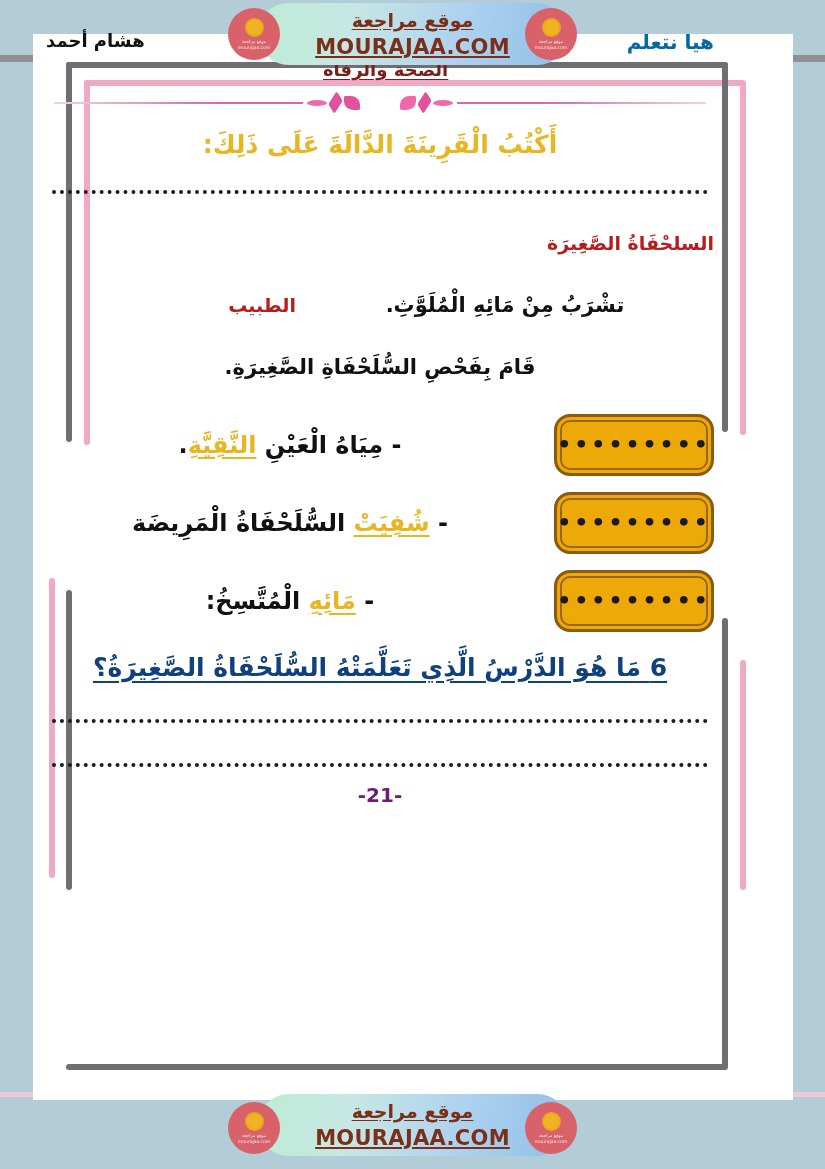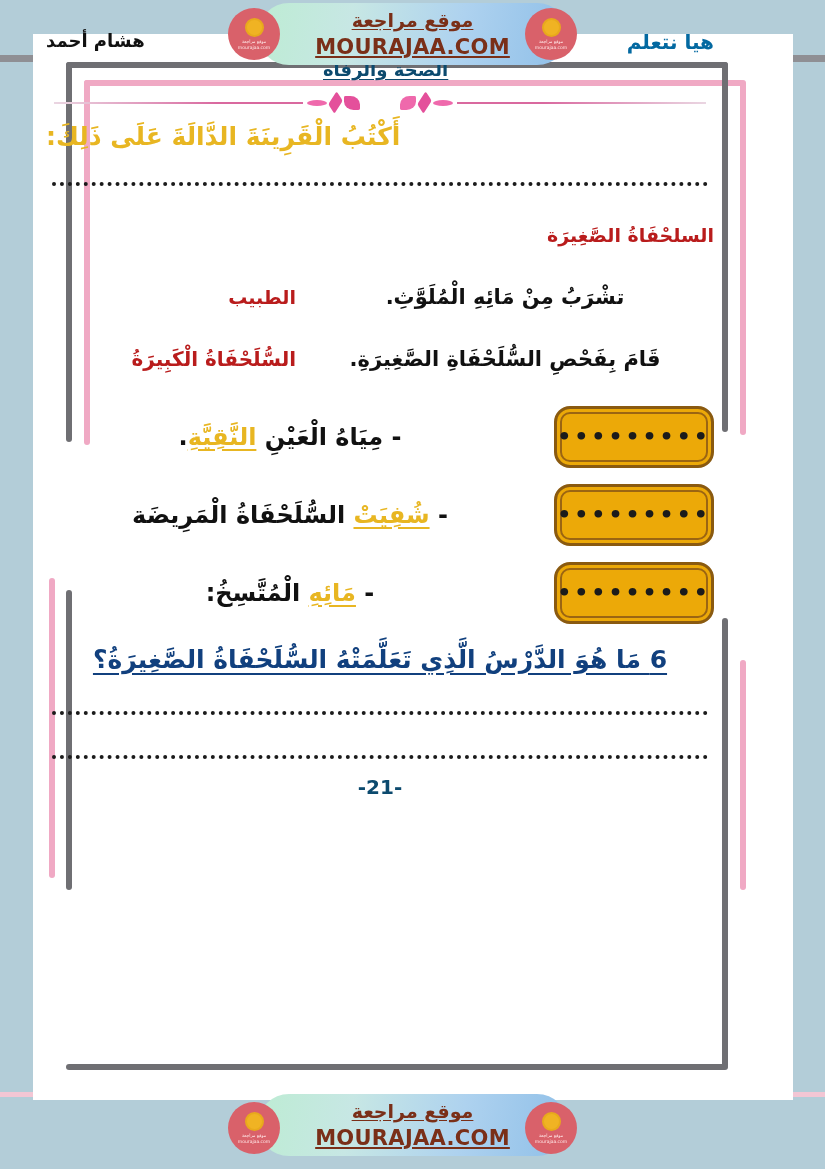--- a/index.html
+++ b/index.html
@@ -73,21 +73,21 @@
   .content {
     position:absolute; left:0; top:0; width:760px; height:1066px;
     padding:28px 46px 0 46px; z-index:25; direction:rtl;
   }
 
   
   .hdr { display:flex; align-items:flex-start; justify-content:space-between; }
   .hdr-right { font-size:20px; font-weight:700; color:#0369a1; white-space:nowrap; padding-top:2px; }
   .hdr-center { text-align:center; flex:1; }
   .hdr-center .l1, .hdr-center .l2 {
-    font-size:18px; font-weight:700; color:#0c4a6e;
+    font-size:18px; font-weight:700; color:#7f1d1d;
     text-decoration:underline; text-underline-offset:3px;
     line-height:1.55; white-space:nowrap;
   }
   .hdr-left { font-size:18px; font-weight:700; color:#111; white-space:nowrap; padding-top:2px; }
 
   
   .divider {
     position:relative; height:26px; margin:6px 0 2px 0;
     display:flex; align-items:center; justify-content:center;
   }
@@ -97,22 +97,22 @@
          background:#fff; padding:0 4px; }
   .orn .dia { width:11px; height:15px; background:#e4509b;
               transform:rotate(45deg) skew(12deg,12deg); border-radius:2px; }
   .orn .pet { width:16px; height:14px; background:#ef69ac; border-radius:60% 10% 60% 10%; }
   .orn .pet.b { background:#e4509b; border-radius:10% 60% 10% 60%; }
   .orn .tip { width:20px; height:6px; background:#ef69ac; border-radius:50%; }
   .orn .gap { width:34px; }
 
   
   .gold-head {
-    text-align:left; font-size:25px; font-weight:700; color:#e8b622;
-    letter-spacing:0; margin-top:4px; line-height:1.35;
+    text-align:center; font-size:25px; font-weight:700; color:#e8b622;
+    letter-spacing:0; margin-top:12px; line-height:1.35;
   }
 
   .dotline {
     border-bottom:4px dotted #1b1b1b; height:0; margin:28px 6px 0 6px;
   }
 
   
   .q-head {
     font-size:25px; font-weight:700; color:#11407e;
     text-decoration:underline; text-underline-offset:5px;
@@ -150,21 +150,21 @@
     border-radius:16px;
     box-shadow:inset 0 0 0 3px #eca908, inset 0 0 0 5px #9b6512;
     display:flex; align-items:center; justify-content:center;
   }
   .ansbox .dots {
     font-size:22px; color:#1b1b1b; letter-spacing:3px; line-height:1;
     font-weight:700; direction:ltr;
   }
 
   .pagenum {
-    text-align:center; font-size:20px; font-weight:700; color:#0c4a6e;
+    text-align:center; font-size:20px; font-weight:700; color:#701a75;
     margin-top:16px; direction:ltr;
   }
 </style>
 </head>
 <body>
 
 <div class="band-line t"></div>
 <div class="wm-band top">
   <div class="wm-pill">
     <span class="wm-ar">موقع مراجعة</span>
@@ -228,21 +228,20 @@
   <div class="match">
     <div class="match-row">
       <div class="m-right">السلحْفَاةُ الصَّغِيرَة</div>
     </div>
     <div class="match-row">
       <div class="m-left">تشْرَبُ مِنْ مَائِهِ الْمُلَوَّثِ.</div>
       <div class="m-right">الطبيب</div>
     </div>
     <div class="match-row">
       <div class="m-left">قَامَ بِفَحْصِ السُّلَحْفَاةِ الصَّغِيرَةِ.</div>
-      <div class="m-right big">السُّلَحْفَاةُ الْكَبِيرَةُ</div>
     </div>
   </div>
 
 
   <div>
     <div class="syn-row">
       <div class="ansbox">
         <span class="dots">•••••••••</span>
       </div>
       <div class="syn-text"><span>- مِيَاهُ الْعَيْنِ </span><span class="hi">النَّقِيَّةِ</span><span>.</span></div>

